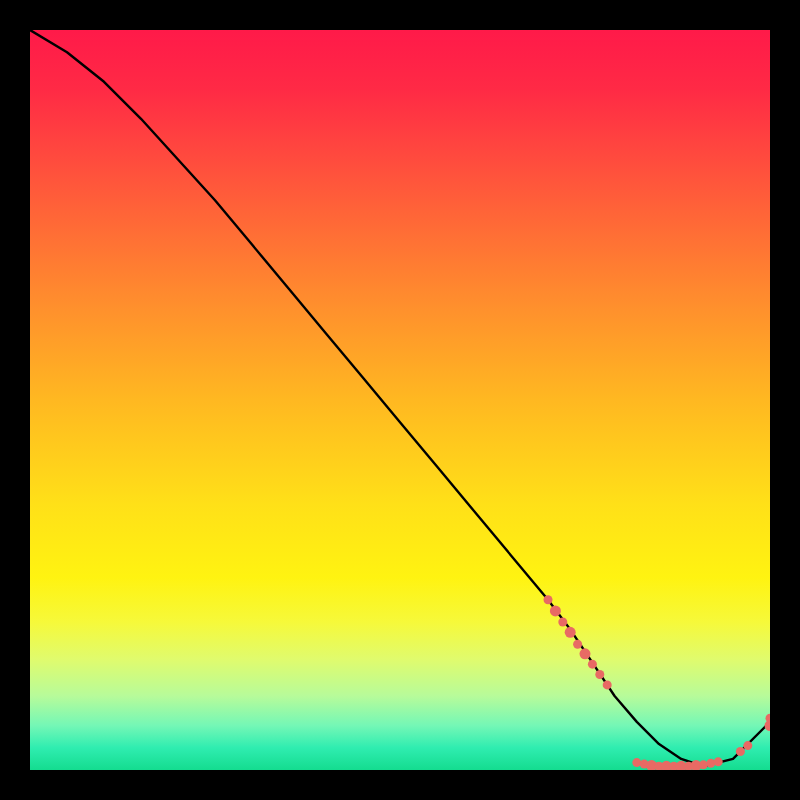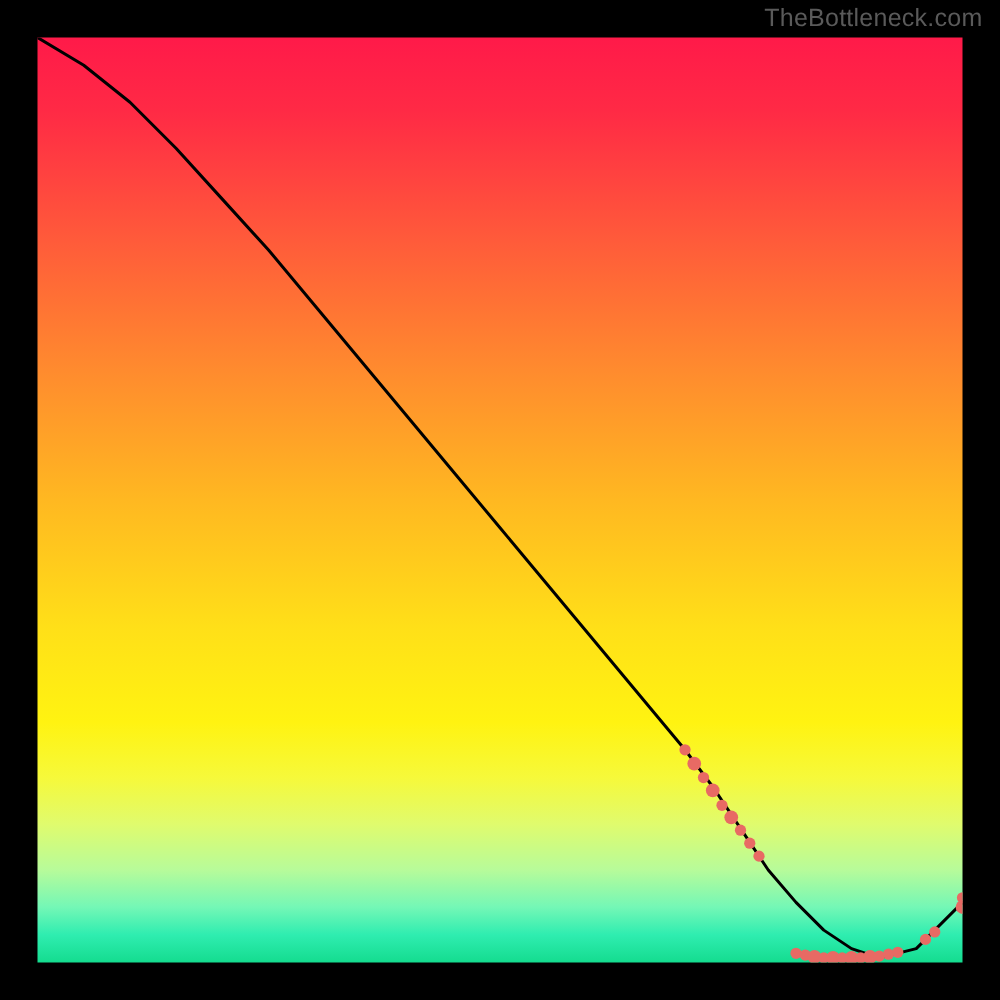--- a/index.html
+++ b/index.html
@@ -55,21 +55,20 @@
     left: 0;
     top: 0;
     width: 740px;
     height: 740px;
   }
 </style>
 </head>
 <body>
 
 <div class="frame">
-  <div class="watermark">TheBottleneck.com</div>
   <div class="plot-area">
     <svg class="plot-svg" viewBox="0 0 740 740">
       <path id="curve-path" fill="none" stroke="#000000" stroke-width="2.4" stroke-linejoin="round" stroke-linecap="round" d="M0.00 0.00 L37.00 22.20 L74.00 51.80 L111.00 88.80 L148.00 129.50 L185.00 170.20 L222.00 214.60 L259.00 259.00 L296.00 303.40 L333.00 347.80 L370.00 392.20 L407.00 436.60 L444.00 481.00 L481.00 525.40 L518.00 569.80 L540.20 599.40 L562.40 632.70 L584.60 666.00 L606.80 691.90 L629.00 714.10 L651.20 728.90 L673.40 736.30 L703.00 728.90 L740.00 691.90"></path>
       <g id="markers-group">
           <circle cx="518.00" cy="569.80" r="4.5" fill="#e86a64"></circle>
           <circle cx="525.40" cy="580.90" r="5.5" fill="#e86a64"></circle>
           <circle cx="532.80" cy="592.00" r="4.5" fill="#e86a64"></circle>
           <circle cx="540.20" cy="602.36" r="5.5" fill="#e86a64"></circle>
           <circle cx="547.60" cy="614.20" r="4.5" fill="#e86a64"></circle>
           <circle cx="555.00" cy="623.82" r="5.5" fill="#e86a64"></circle>

